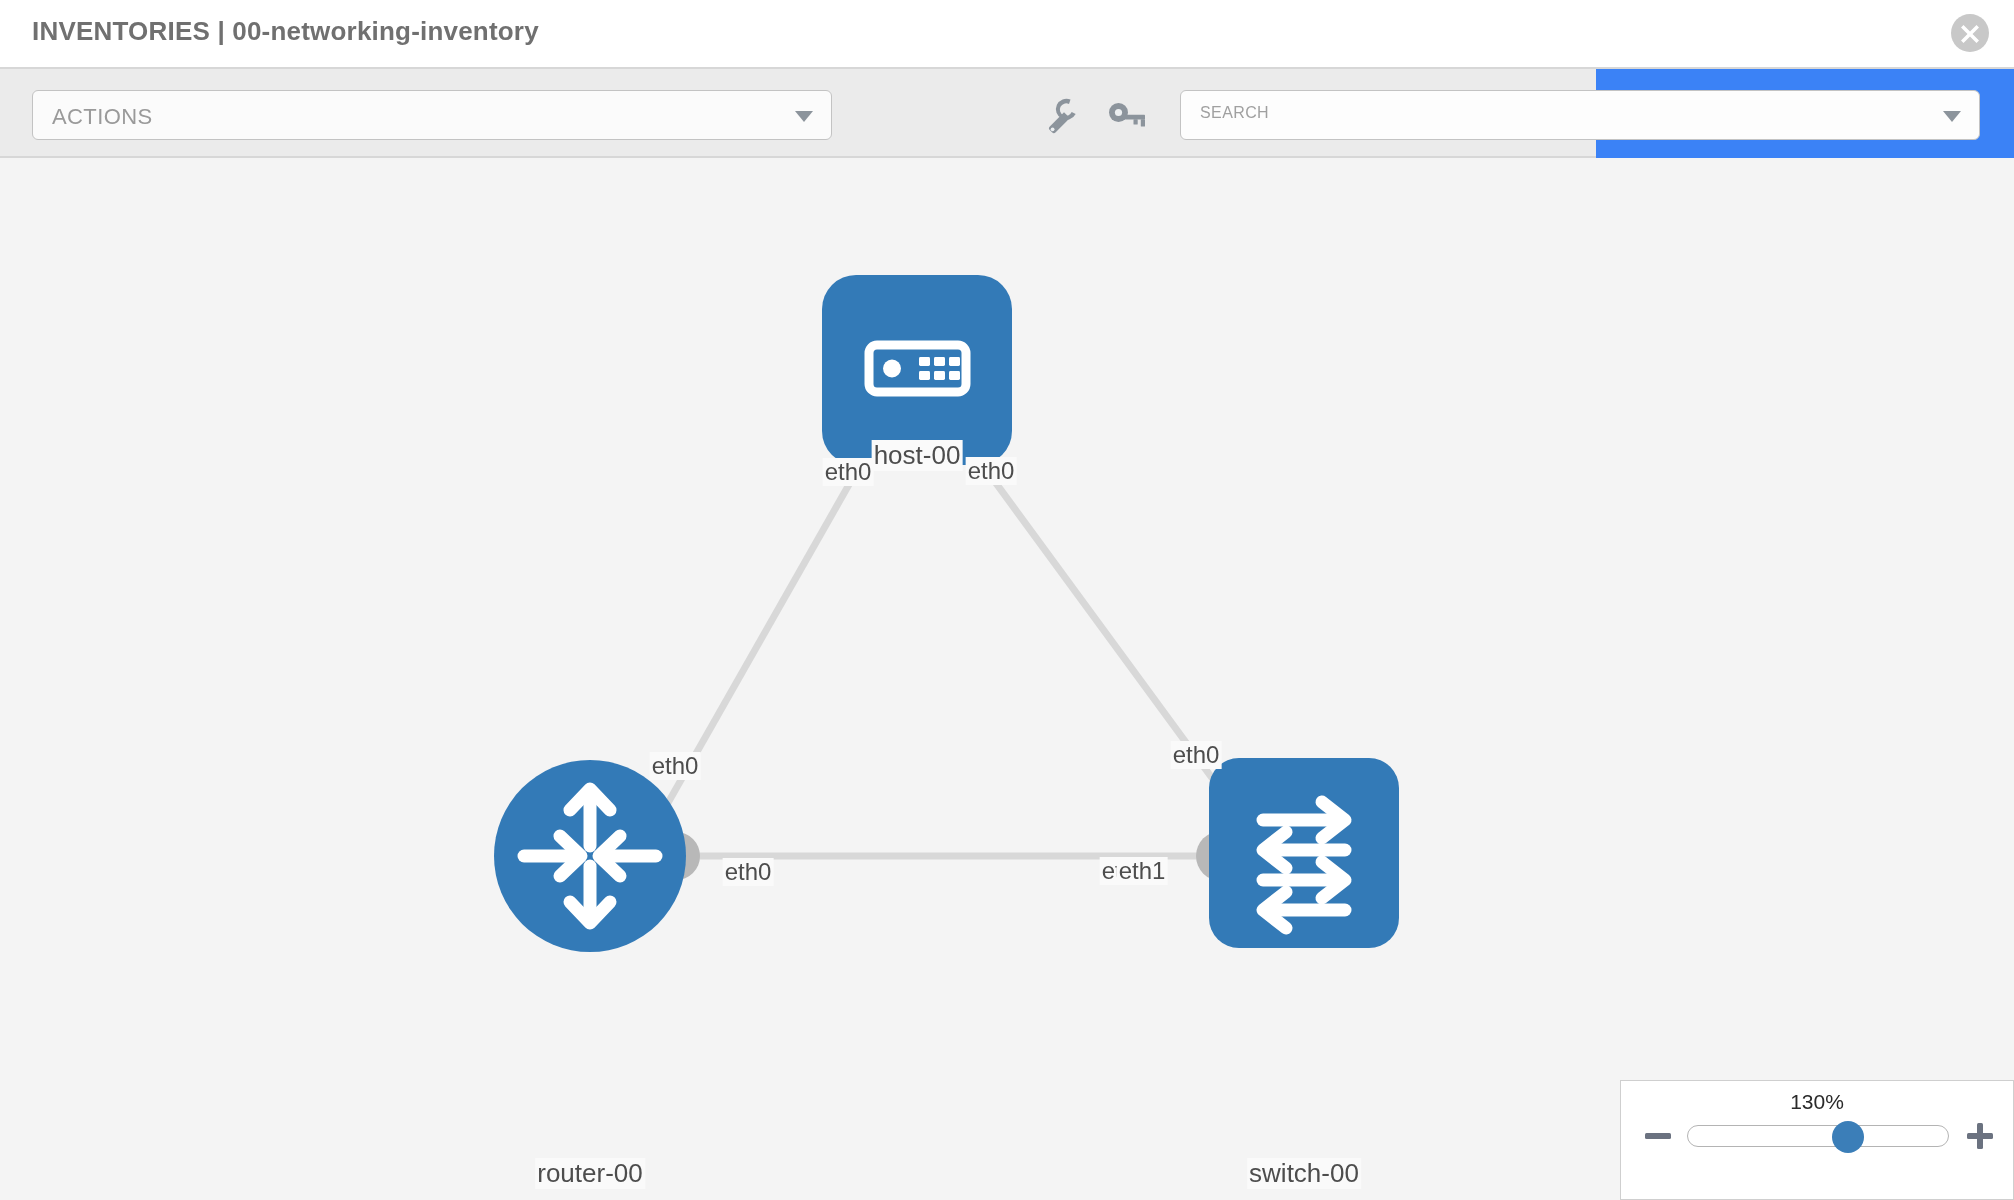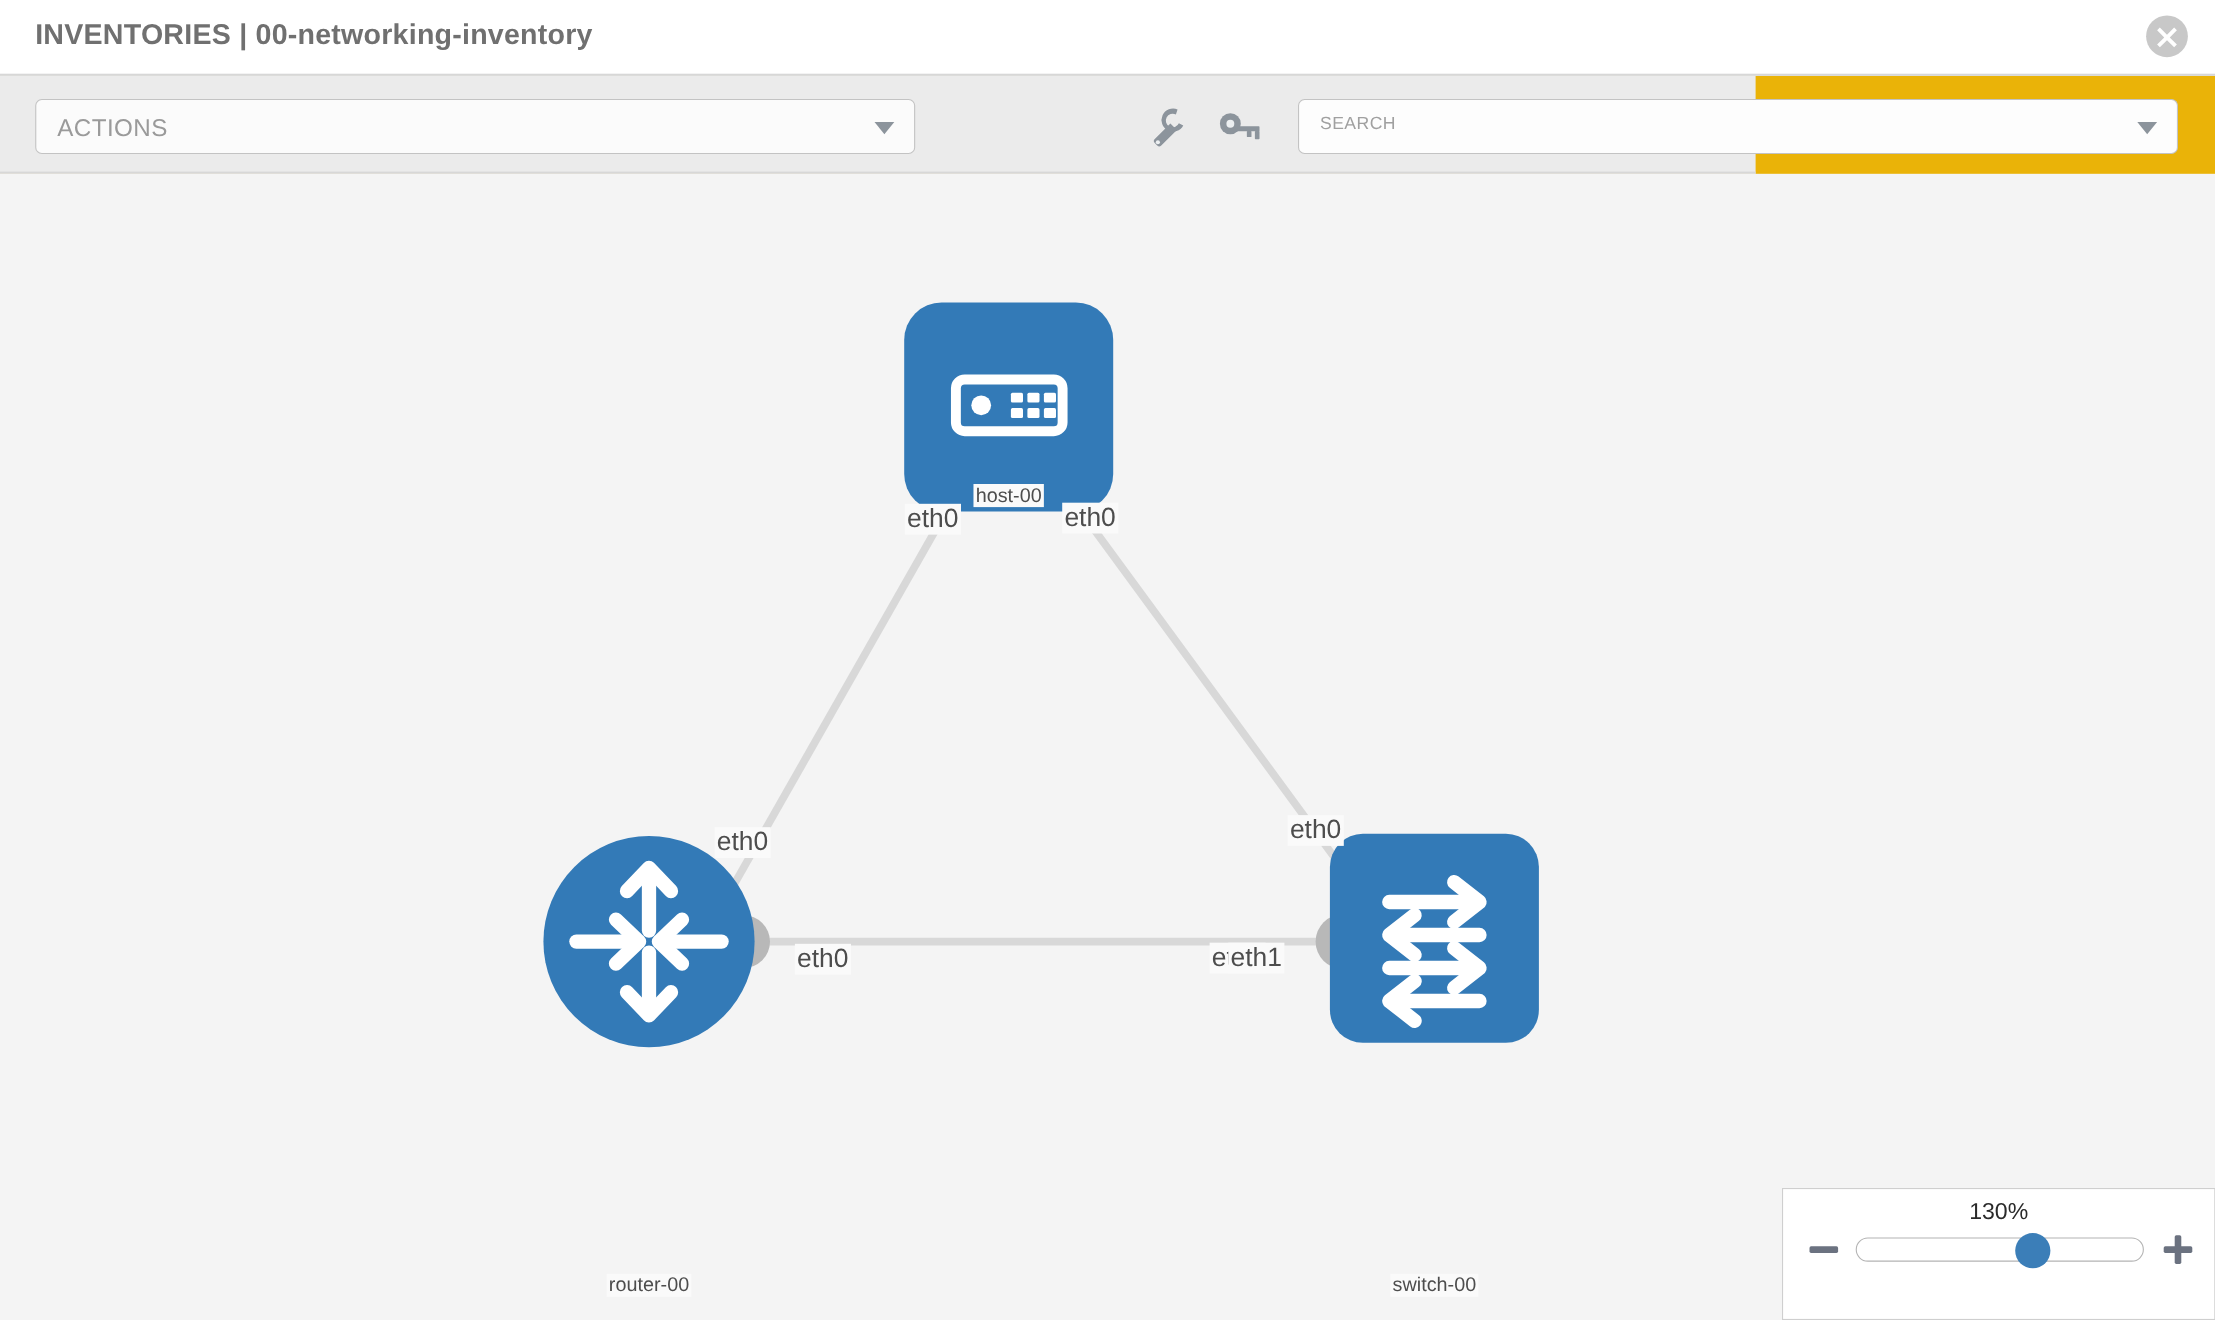--- a/index.html
+++ b/index.html
@@ -10,21 +10,21 @@
     height: 1200px;
     overflow: hidden;
     background: #ffffff;
     font-family: "Liberation Sans", sans-serif;
   }
 
   #app {
     position: relative;
     width: 2014px;
     height: 1200px;
-    background: #eab308;
+    background: #3b82f6;
   }
 
   
   .header {
     position: absolute;
     top: 0; left: 0;
     width: 2014px;
     height: 69px;
     background: #ffffff;
     border-bottom: 2px solid #d7d7d7;
@@ -132,21 +132,21 @@
     width: 2014px;
     height: 1042px;
     background: #f4f4f4;
     overflow: hidden;
   }
   .canvas > svg { position: absolute; top: 0; left: 0; }
 
   
   .node-label {
     position: absolute;
-    font-size: 18px;
+    font-size: 26px;
     color: #4d4d4d;
     background: #fafafa;
     white-space: nowrap;
     padding: 0 2px;
     transform: translateX(-50%);
   }
 
   .iface-label {
     position: absolute;
     font-size: 24px;

